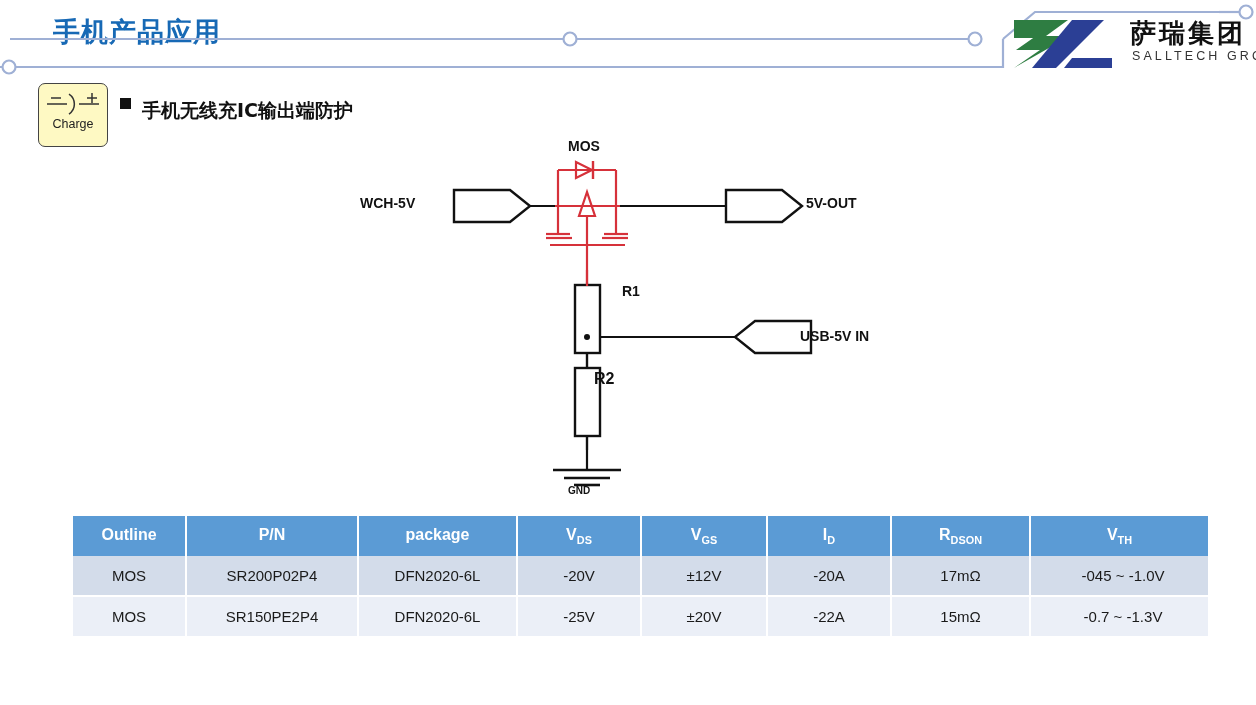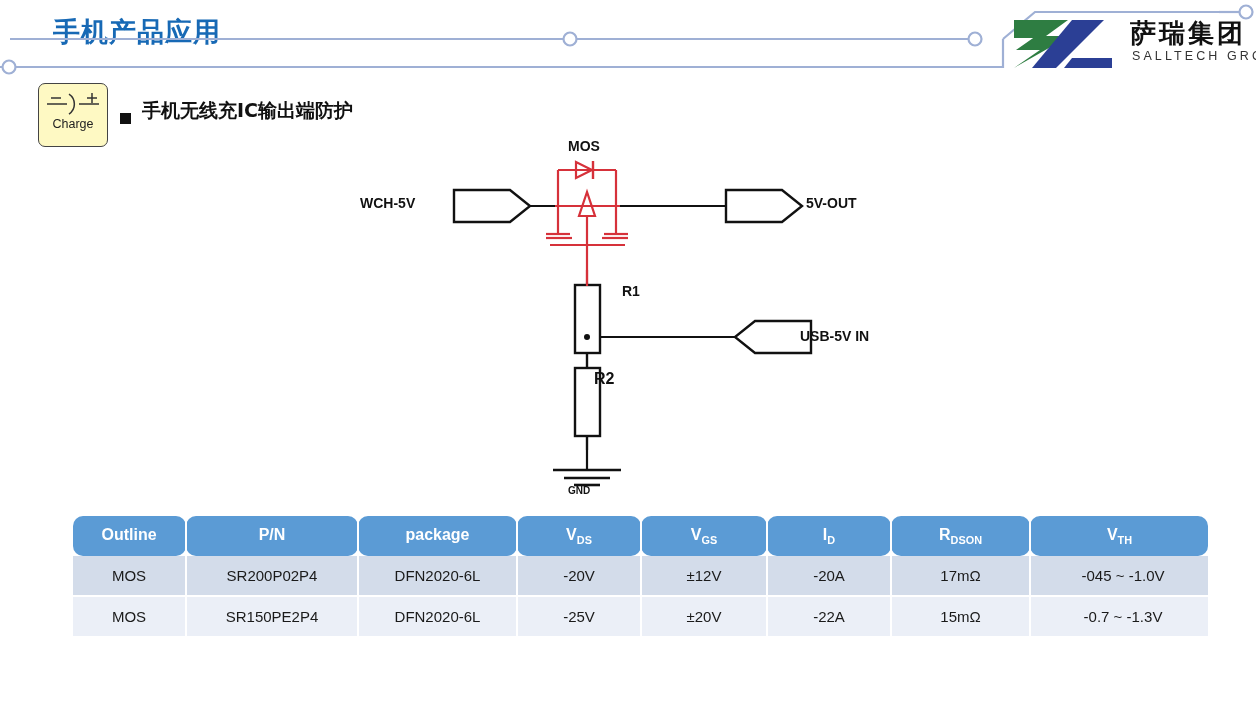--- a/index.html
+++ b/index.html
@@ -36,21 +36,21 @@
     position:absolute;left:38px;top:83px;width:68px;height:62px;
     border:1px solid #444;border-radius:7px;background:#fef9c3;
   }
   #charge-sym{position:absolute;left:4px;top:4px;width:60px;height:28px;}
   #charge-label{
     position:absolute;left:0;top:33px;width:68px;text-align:center;
     font-size:12.5px;color:#222;font-family:"Liberation Sans",sans-serif;
   }
 
   
-  #bullet-row{position:absolute;left:120px;top:98px;display:flex;align-items:flex-end;}
+  #bullet-row{position:absolute;left:120px;top:98px;display:flex;align-items:flex-start;}
   #bullet-square{width:11px;height:11px;background:#111;margin-right:11px;}
   #bullet-text{
     font-size:19px;font-weight:bold;color:#111;white-space:nowrap;
     font-family:"DejaVu Sans","Liberation Sans",sans-serif;
   }
 
   
   #schematic{position:absolute;left:350px;top:130px;width:560px;height:380px;}
   .sch-label{
     position:absolute;font-weight:bold;color:#111;white-space:nowrap;
@@ -66,21 +66,20 @@
 
   
   #spec-table{
     position:absolute;left:73px;top:516px;width:1105px;
     border-collapse:collapse;table-layout:fixed;
   }
   #spec-table th{
     background:#5B9BD5;color:#fff;font-weight:bold;font-size:16px;
     height:38px;text-align:center;border-right:2px solid #ffffff;
     font-family:"Liberation Sans",sans-serif;
-    border-radius:10px;
   }
   #spec-table th:last-child{border-right:none;}
   #spec-table td{
     height:37px;text-align:center;font-size:15px;color:#1a1a1a;
     border-right:2px solid #ffffff;border-bottom:2px solid #ffffff;
     font-family:"Liberation Sans",sans-serif;
   }
   #spec-table td:last-child{border-right:none;padding-left:8px;}
   #spec-table tbody tr:nth-child(1) td{background:#D3DCEA;}
   #spec-table tbody tr:nth-child(2) td{background:#EBEFF7;}

